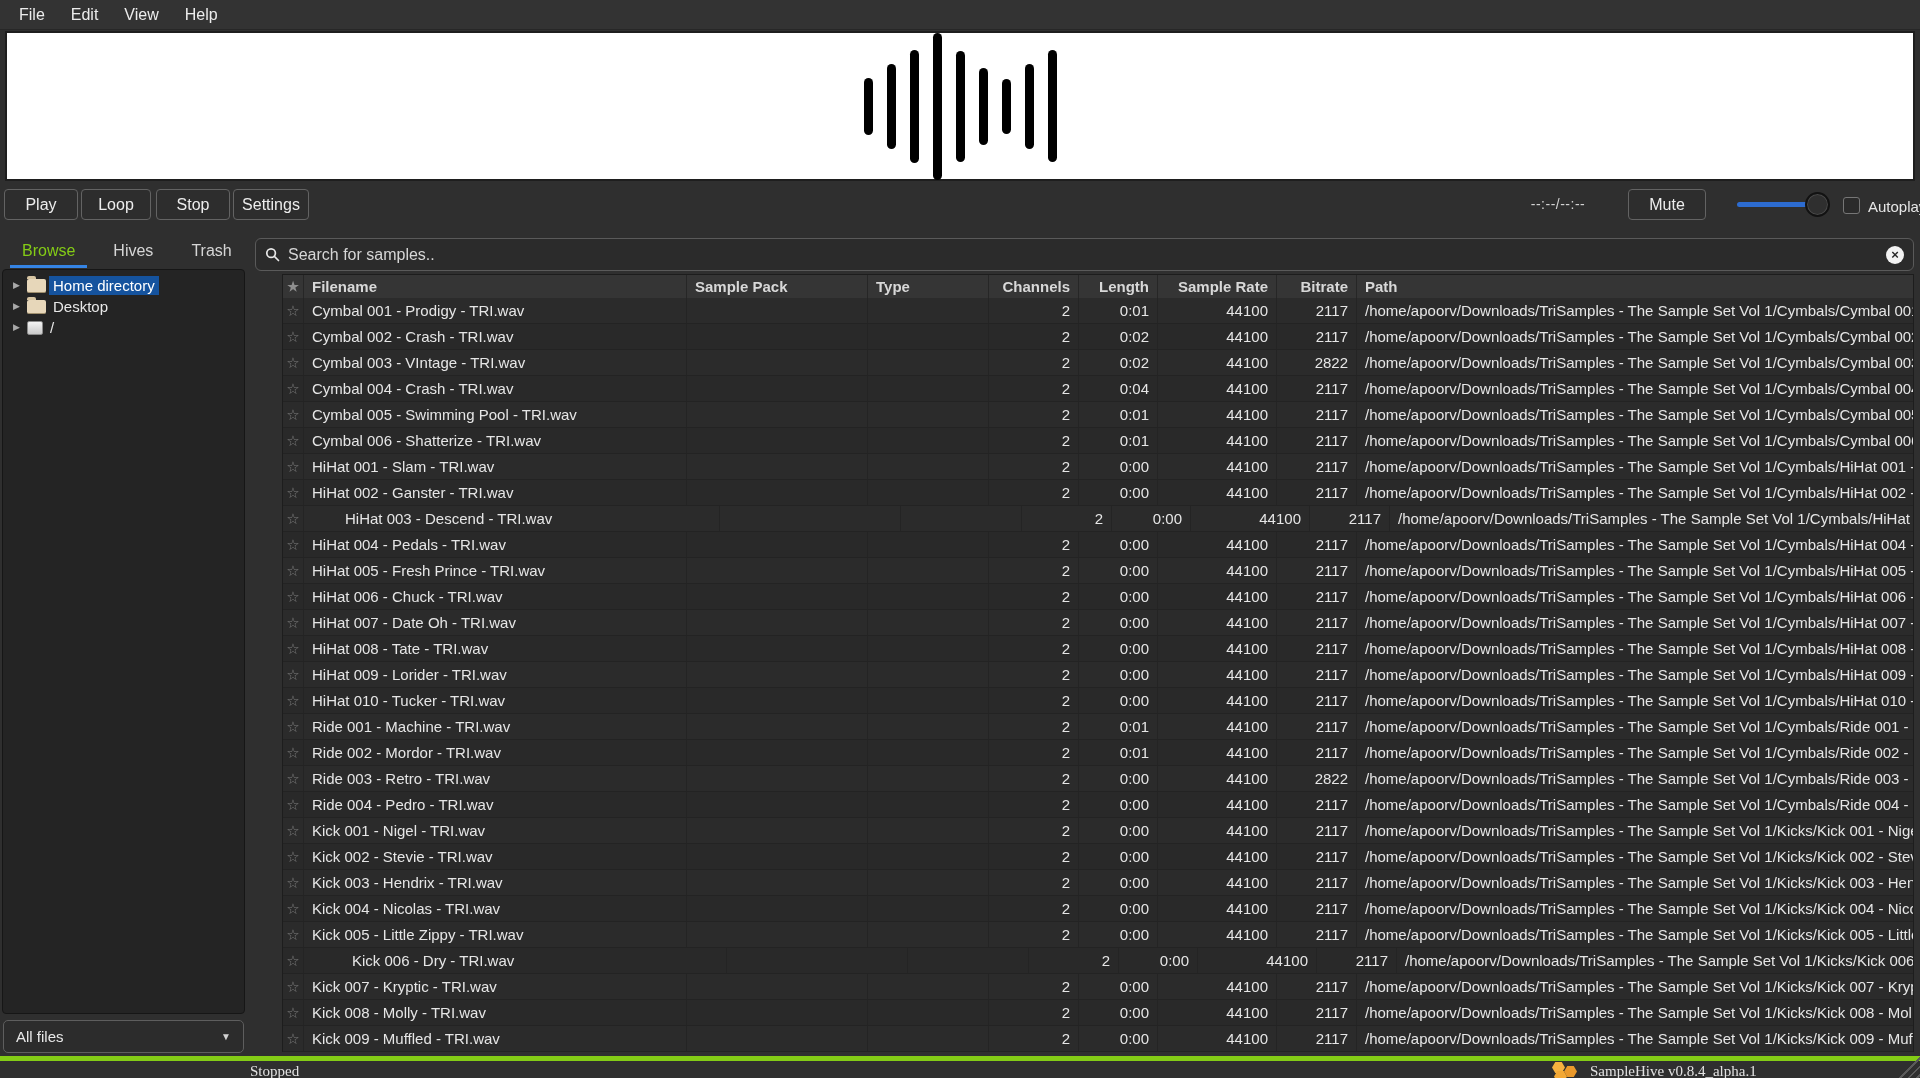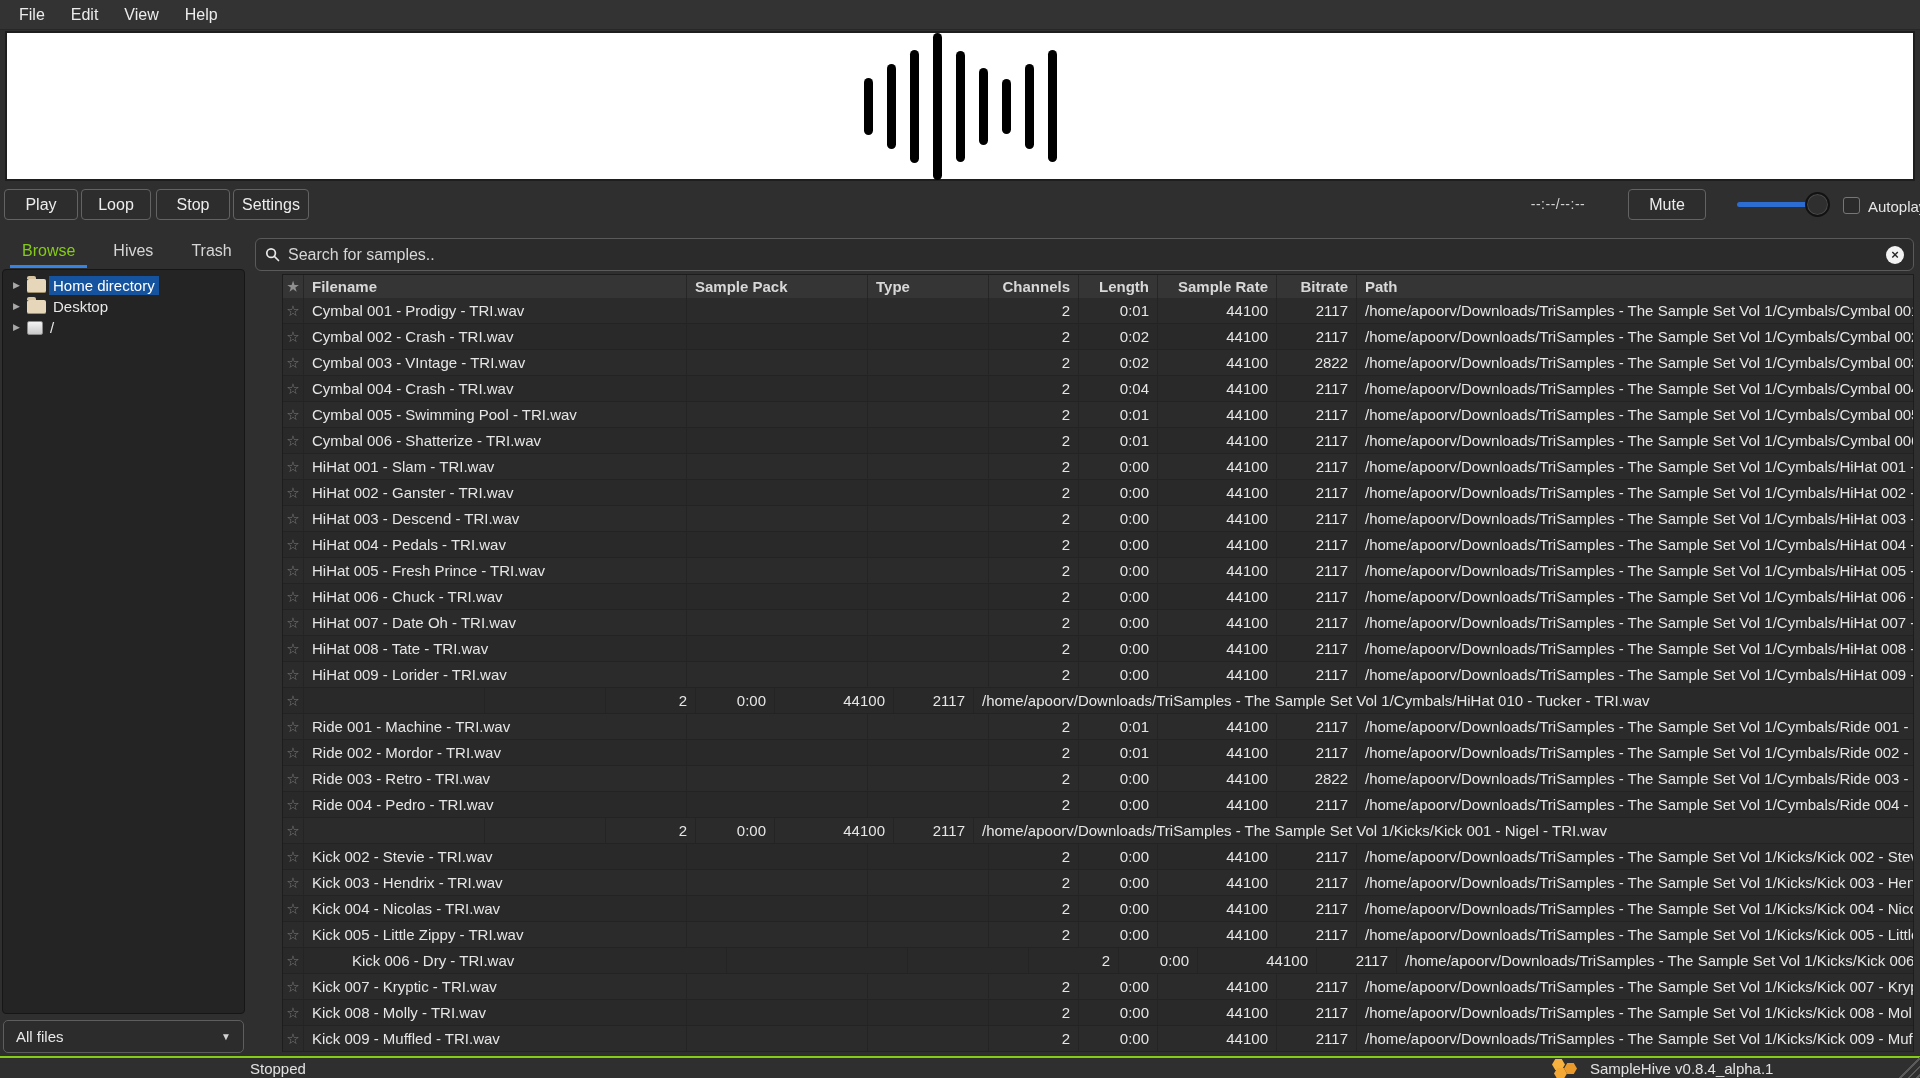--- a/index.html
+++ b/index.html
@@ -101,21 +101,21 @@
   .trow.alt { background:#292929; }
   .tcell { font-size:15px; color:#e6e6e6; display:flex; align-items:center;
     padding:0 8px; border-right:1px solid #242424;
     overflow:hidden; white-space:nowrap; flex:none; }
   .tcell.right { justify-content:flex-end; }
   .tcell.center { justify-content:center; padding:0; }
   .rstar { color:#7d7d7d; font-size:15px; }
 
   
   .statusbar { position:absolute; top:1056px; left:0; right:0; height:22px;
-    background:#2f2f2f; border-top:2px solid #84cc16; }
+    background:#2f2f2f; border-top:5px solid #84cc16;font-family:Liberation Serif, serif; }
   .status-text { position:absolute; left:250px; top:2px; font-size:15px; color:#e2e2e2; }
   .hive-icon { position:absolute; left:1552px; top:1px; width:28px; height:20px; }
   .hex { position:absolute; width:13px; height:11px; background:#f2a636;
     clip-path:polygon(25% 0,75% 0,100% 50%,75% 100%,25% 100%,0 50%); }
   .hex.h1 { left:0; top:0; background:#f6b13f; }
   .hex.h2 { left:12px; top:4px; background:#ea992b; }
   .hex.h3 { left:2px; top:9px; background:#f3a835; }
   .version-text { position:absolute; left:1590px; top:2px; font-size:15px; color:#e2e2e2; }
   .resize-grip { position:absolute; right:0; bottom:0; width:22px; height:22px;
     background:repeating-linear-gradient(135deg, transparent 0 4px, #5a5a5a 4px 6px);
@@ -311,21 +311,21 @@
         <div class="tcell right" style="width: 90px;">2</div>
         <div class="tcell right" style="width: 79px;">0:00</div>
         <div class="tcell right" style="width: 119px;">44100</div>
         <div class="tcell right" style="width: 80px;">2117</div>
         <div class="tcell " style="width: 558px; flex: 1 1 0%; border-right: none;">/home/apoorv/Downloads/TriSamples - The Sample Set Vol 1/Cymbals/HiHat 002 - Ganster - TRI.wav</div>
       </div>
       <div class="trow">
         <div class="tcell center" style="width: 21px;">
           <span class="rstar">☆</span>
         </div>
-        <div class="tcell " style="width: 383px;">HiHat 003 - Descend - TRI.wav</div>
+        <div class="tcell " style="width: 383px; margin-left: 33px;">HiHat 003 - Descend - TRI.wav</div>
         <div class="tcell " style="width: 181px;"></div>
         <div class="tcell " style="width: 121px;"></div>
         <div class="tcell right" style="width: 90px;">2</div>
         <div class="tcell right" style="width: 79px;">0:00</div>
         <div class="tcell right" style="width: 119px;">44100</div>
         <div class="tcell right" style="width: 80px;">2117</div>
         <div class="tcell " style="width: 558px; flex: 1 1 0%; border-right: none;">/home/apoorv/Downloads/TriSamples - The Sample Set Vol 1/Cymbals/HiHat 003 - Descend - TRI.wav</div>
       </div>
       <div class="trow alt">
         <div class="tcell center" style="width: 21px;">
@@ -402,20 +402,21 @@
         <div class="tcell right" style="width: 90px;">2</div>
         <div class="tcell right" style="width: 79px;">0:00</div>
         <div class="tcell right" style="width: 119px;">44100</div>
         <div class="tcell right" style="width: 80px;">2117</div>
         <div class="tcell " style="width: 558px; flex: 1 1 0%; border-right: none;">/home/apoorv/Downloads/TriSamples - The Sample Set Vol 1/Cymbals/HiHat 009 - Lorider - TRI.wav</div>
       </div>
       <div class="trow alt">
         <div class="tcell center" style="width: 21px;">
           <span class="rstar">☆</span>
         </div>
+        <div class="tcell " style="width: 383px;">HiHat 010 - Tucker - TRI.wav</div>
         <div class="tcell " style="width: 181px;"></div>
         <div class="tcell " style="width: 121px;"></div>
         <div class="tcell right" style="width: 90px;">2</div>
         <div class="tcell right" style="width: 79px;">0:00</div>
         <div class="tcell right" style="width: 119px;">44100</div>
         <div class="tcell right" style="width: 80px;">2117</div>
         <div class="tcell " style="width: 558px; flex: 1 1 0%; border-right: none;">/home/apoorv/Downloads/TriSamples - The Sample Set Vol 1/Cymbals/HiHat 010 - Tucker - TRI.wav</div>
       </div>
       <div class="trow">
         <div class="tcell center" style="width: 21px;">
@@ -466,20 +467,21 @@
         <div class="tcell right" style="width: 90px;">2</div>
         <div class="tcell right" style="width: 79px;">0:00</div>
         <div class="tcell right" style="width: 119px;">44100</div>
         <div class="tcell right" style="width: 80px;">2117</div>
         <div class="tcell " style="width: 558px; flex: 1 1 0%; border-right: none;">/home/apoorv/Downloads/TriSamples - The Sample Set Vol 1/Cymbals/Ride 004 - Pedro - TRI.wav</div>
       </div>
       <div class="trow">
         <div class="tcell center" style="width: 21px;">
           <span class="rstar">☆</span>
         </div>
+        <div class="tcell " style="width: 383px;">Kick 001 - Nigel - TRI.wav</div>
         <div class="tcell " style="width: 181px;"></div>
         <div class="tcell " style="width: 121px;"></div>
         <div class="tcell right" style="width: 90px;">2</div>
         <div class="tcell right" style="width: 79px;">0:00</div>
         <div class="tcell right" style="width: 119px;">44100</div>
         <div class="tcell right" style="width: 80px;">2117</div>
         <div class="tcell " style="width: 558px; flex: 1 1 0%; border-right: none;">/home/apoorv/Downloads/TriSamples - The Sample Set Vol 1/Kicks/Kick 001 - Nigel - TRI.wav</div>
       </div>
       <div class="trow alt">
         <div class="tcell center" style="width: 21px;">

